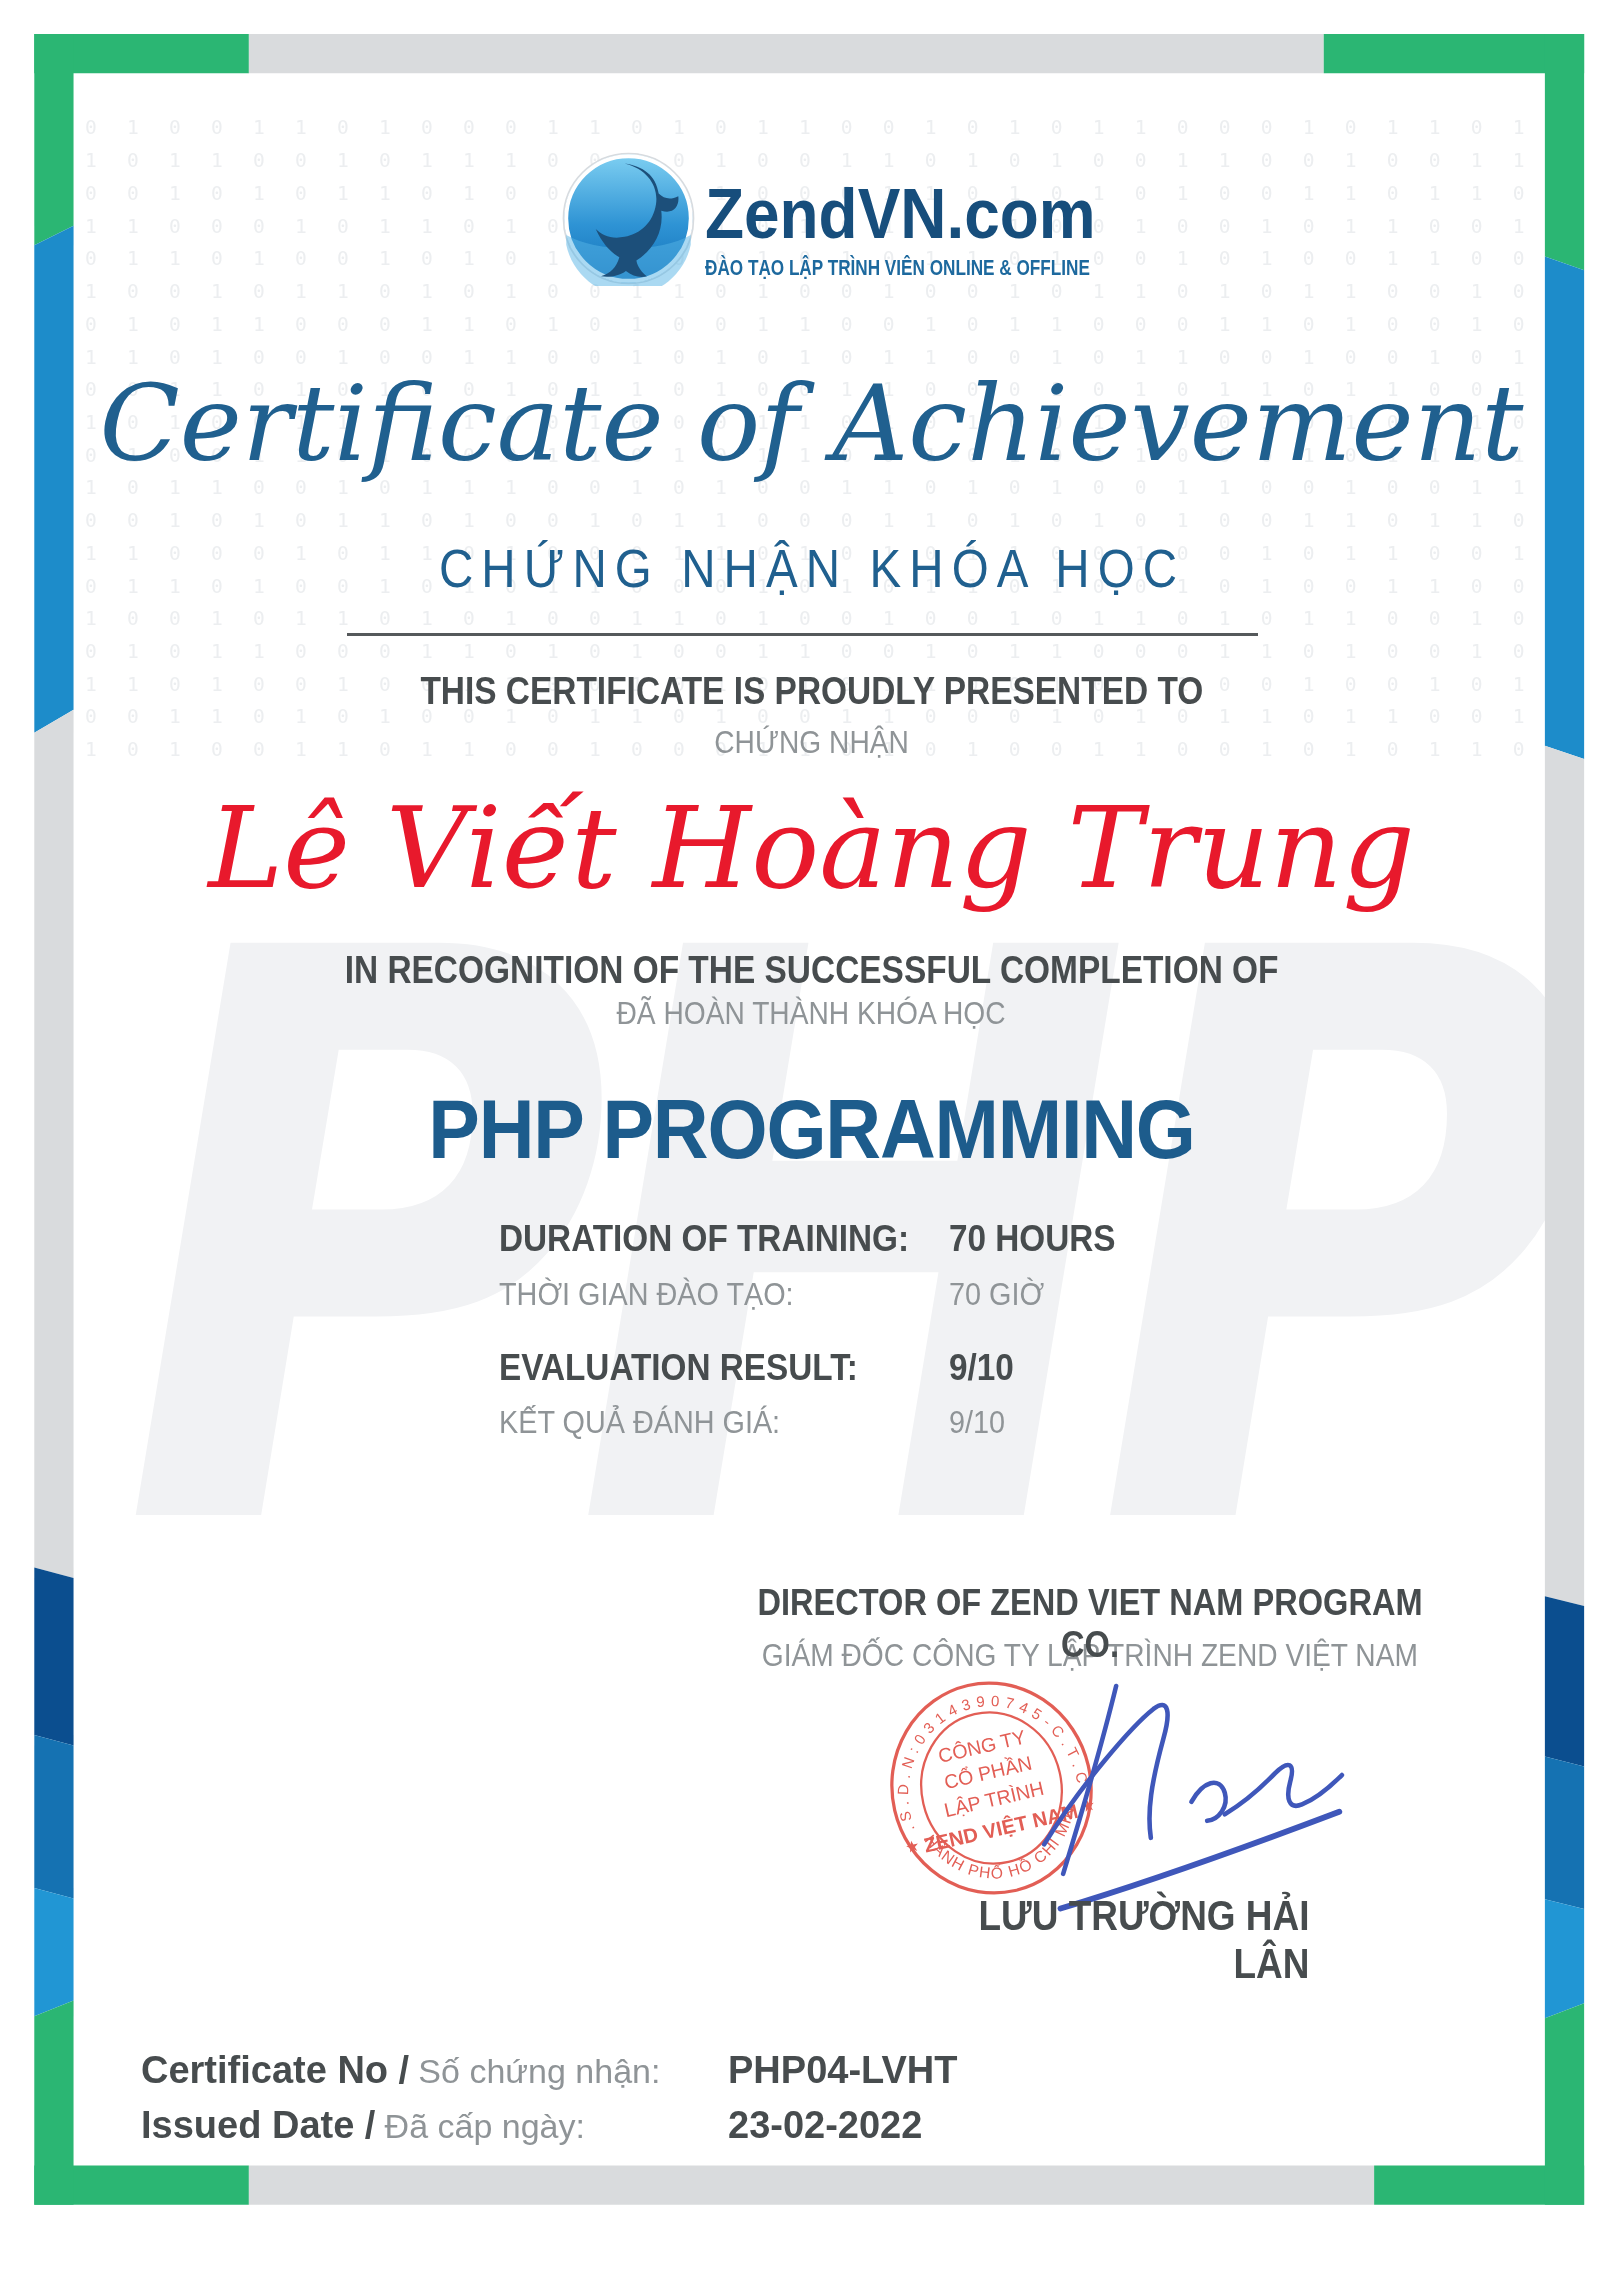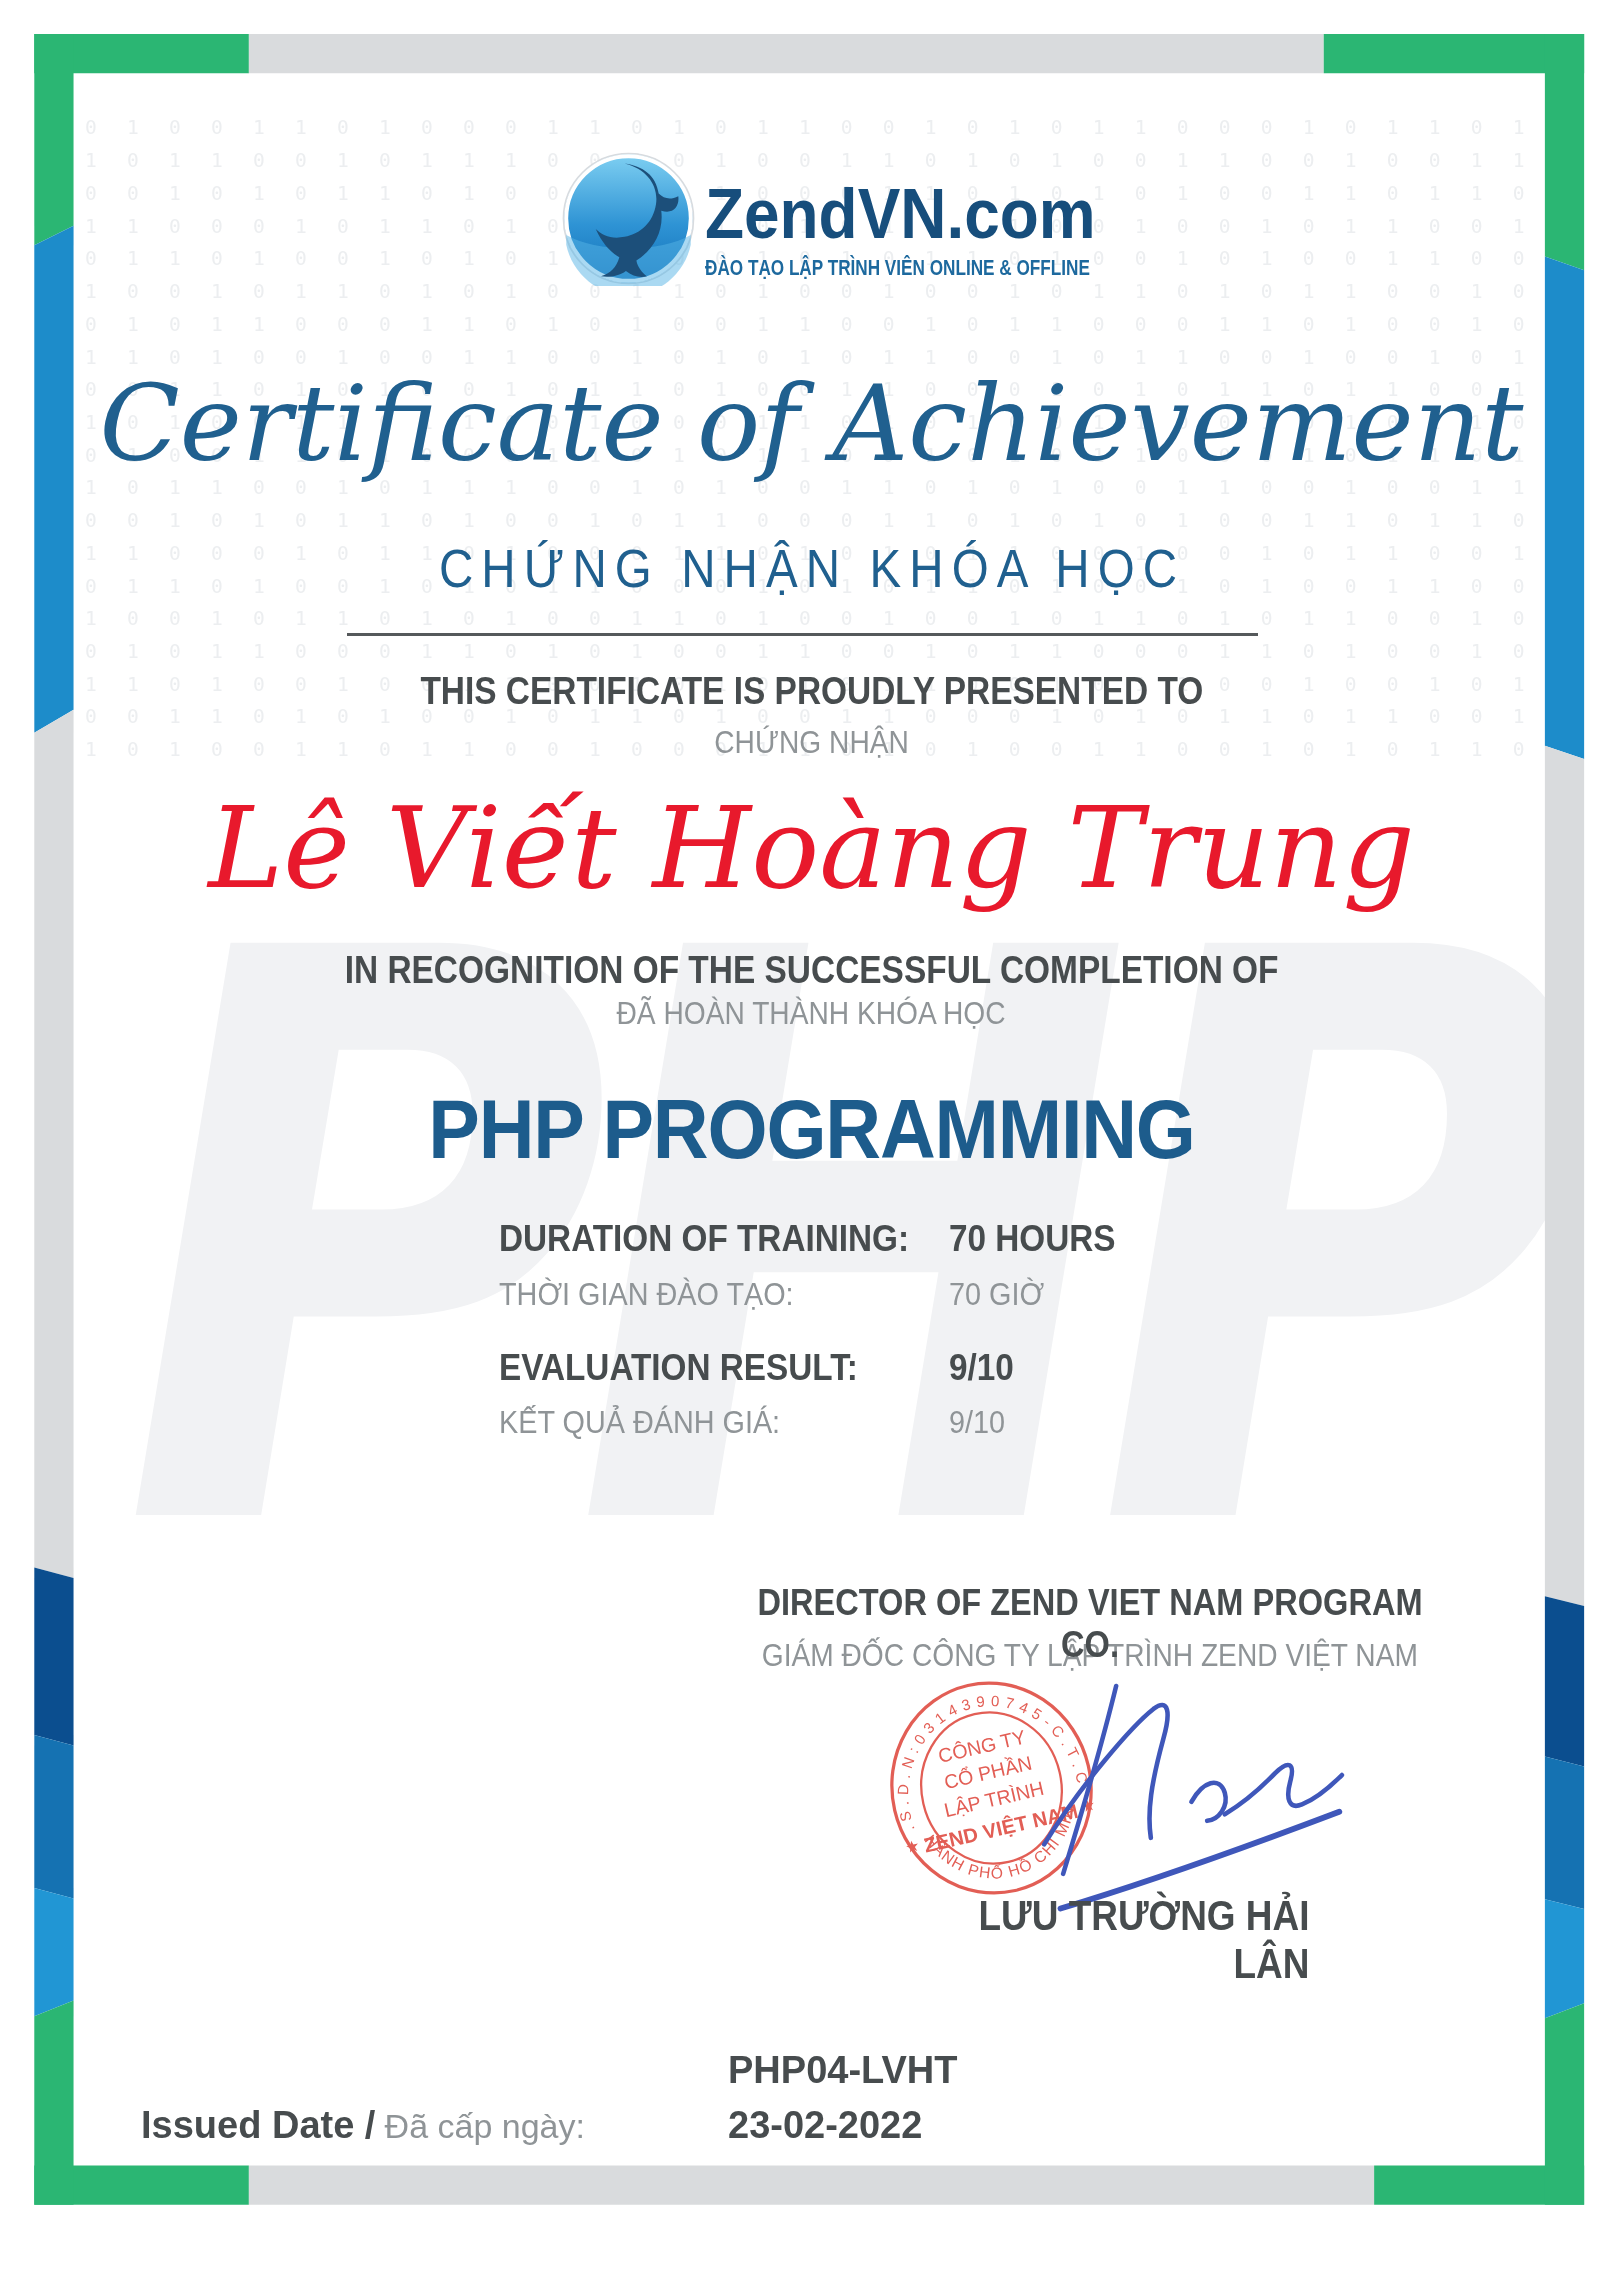--- a/index.html
+++ b/index.html
@@ -223,20 +223,23 @@
         <path d="M 320,235 C 338,203 363,196 371,221 C 377,242 362,262 344,264"></path>
         <path d="M 371,254 C 399,237 426,214 448,191 C 468,171 479,175 471,204 C 464,230 469,247 489,239 C 513,229 533,211 550,194"></path>
         <path d="M 120,398 C 260,356 430,294 546,250" stroke-width="9"></path>
       </g>
     </svg>
 
     <div class="abs director-name" style="top:1892px">
       <span class="cond">LƯU TRƯỜNG HẢI LÂN</span>
     </div>
 
+    <div class="abs footer-row" style="top:2049px">
+      <span class="f-bold">Certificate No /</span><span class="f-light">Số chứng nhận:</span>
+    </div>
     <div class="abs f-value" style="top:2049px">PHP04-LVHT</div>
 
     <div class="abs footer-row" style="top:2104px">
       <span class="f-bold">Issued Date /</span><span class="f-light">Đã cấp ngày:</span>
     </div>
     <div class="abs f-value" style="top:2104px">23-02-2022</div>
 
   </div>
 </div>
 

